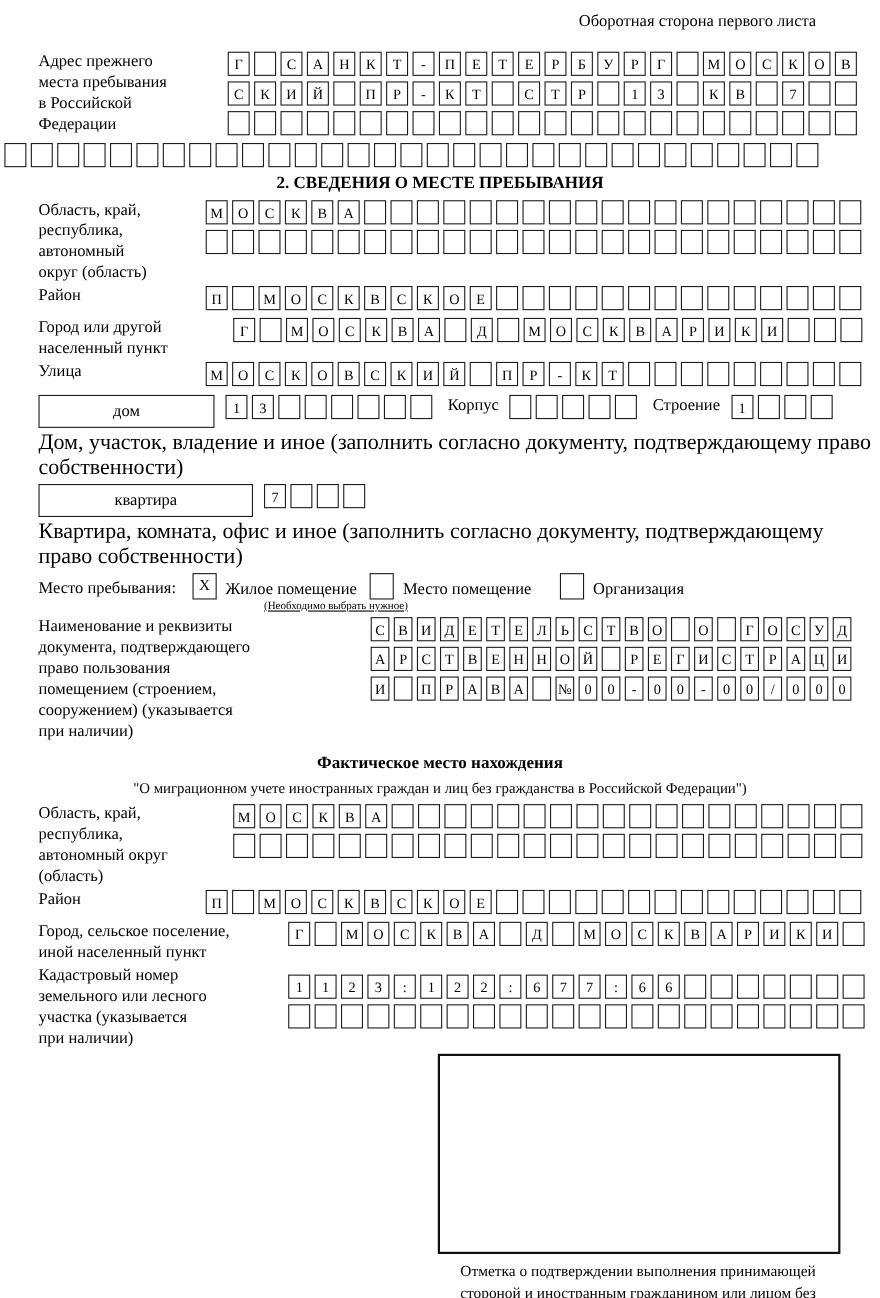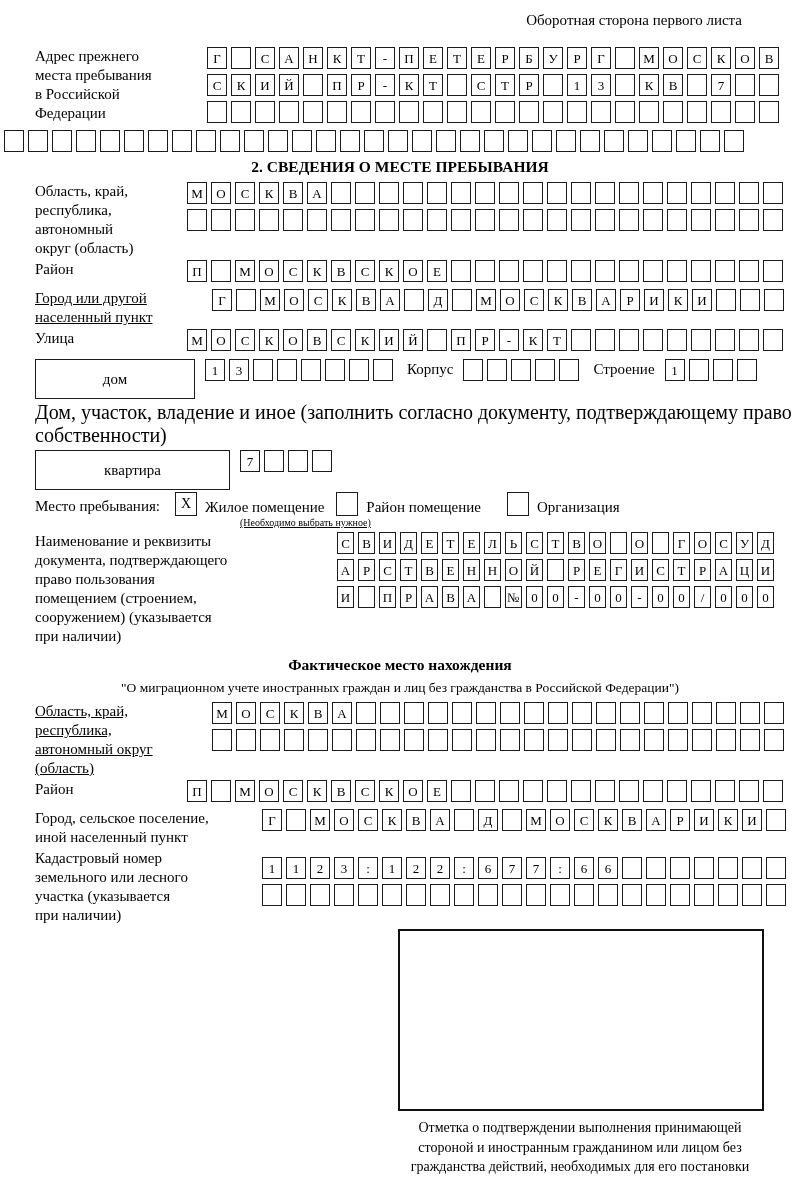--- a/index.html
+++ b/index.html
@@ -4,40 +4,40 @@
 <style>
   html,body { margin:0; padding:0; background:#ffffff; }
   .page {
     position:relative; width:800px; height:1180px; overflow:hidden;
     font-family:"Liberation Serif","DejaVu Serif",serif; color:#000; background:#fff;
   }
   .corner { text-align:right; padding:12px 58px 0 12px; font-size:15px; }
 
   .field { display:flex; align-items:flex-start; margin-left:35px; margin-bottom:2px;gap:32px; }
   .lbl { font-size:15px; line-height:19px; white-space:pre-line; flex:none; }
-  .w120 { width:120px; } .w140 { width:140px; } .w145 { width:145px;text-decoration:underline; }
+  .w120 { width:120px; } .w140 { width:140px; } .w145 { width:145px; }
   .w195 { width:195px; } .w270 { width:270px; }
 
   .cells { display:flex; }
   .crow { margin-bottom:5px; }
   .cell {
     box-sizing:border-box; width:20px; height:22px; flex:none;
     border:1.6px solid #1c1c1c; margin-right:4px;
     display:flex; align-items:center; justify-content:center;
     font-size:13px; line-height:1;
   }
   .sm .cell { width:17px; }
 
   .fullrow { margin:0 0 1px 4px; }
   .note-center { text-align:center; font-size:13.5px; margin-bottom:2px; }
   .heading { text-align:center; font-weight:bold; font-size:15.5px; margin:6px 0 6px 0; }
 
   .houserow { display:flex; align-items:flex-start; margin:3px 0 2px 35px; }
   .bigbox {
-    box-sizing:border-box; border:1.6px solid #1c1c1c; height:40px; flex:none;
+    box-sizing:border-box; border:1.6px solid #1c1c1c; height:30px; flex:none;
     display:flex; align-items:center; justify-content:center; font-size:15px;
   }
   .bb-dom { width:160px; margin-right:10px; }
   .bb-kv  { width:195px; margin-right:10px; }
   .inl { font-size:15px; margin:2px 10px 0 10px; flex:none; }
   .cap { margin:0 0 3px 35px; font-size:20px; }
 
   .stay { display:flex; align-items:flex-end; margin:2px 0 1px 35px; }
   .checkbox {
     box-sizing:border-box; width:22px; height:24px; flex:none;
@@ -373,27 +373,28 @@
 
   <div class="houserow">
     <div class="bigbox bb-kv">квартира</div>
     <div class="cells">
         <span class="cell">7</span>
         <span class="cell"></span>
         <span class="cell"></span>
         <span class="cell"></span>
       </div>
   </div>
+  <div class="cap">Квартира, комната, офис и иное (заполнить согласно документу, подтверждающему право собственности)</div>
 
   <div class="stay">
     <div class="lbl w140">Место пребывания:</div>
     <span class="checkbox">X</span>
     <span class="optlbl">Жилое помещение</span>
     <span class="checkbox cb2"></span>
-    <span class="optlbl">Район помещение</span>
+    <span class="optlbl">Место помещение</span>
     <span class="checkbox cb3"></span>
     <span class="optlbl">Организация</span>
   </div>
   <div class="stay-note">(Необходимо выбрать нужное)</div>
 
   <div class="field">
     <div class="lbl w270">Наименование и реквизиты
 документа, подтверждающего
 право пользования
 помещением (строением,

